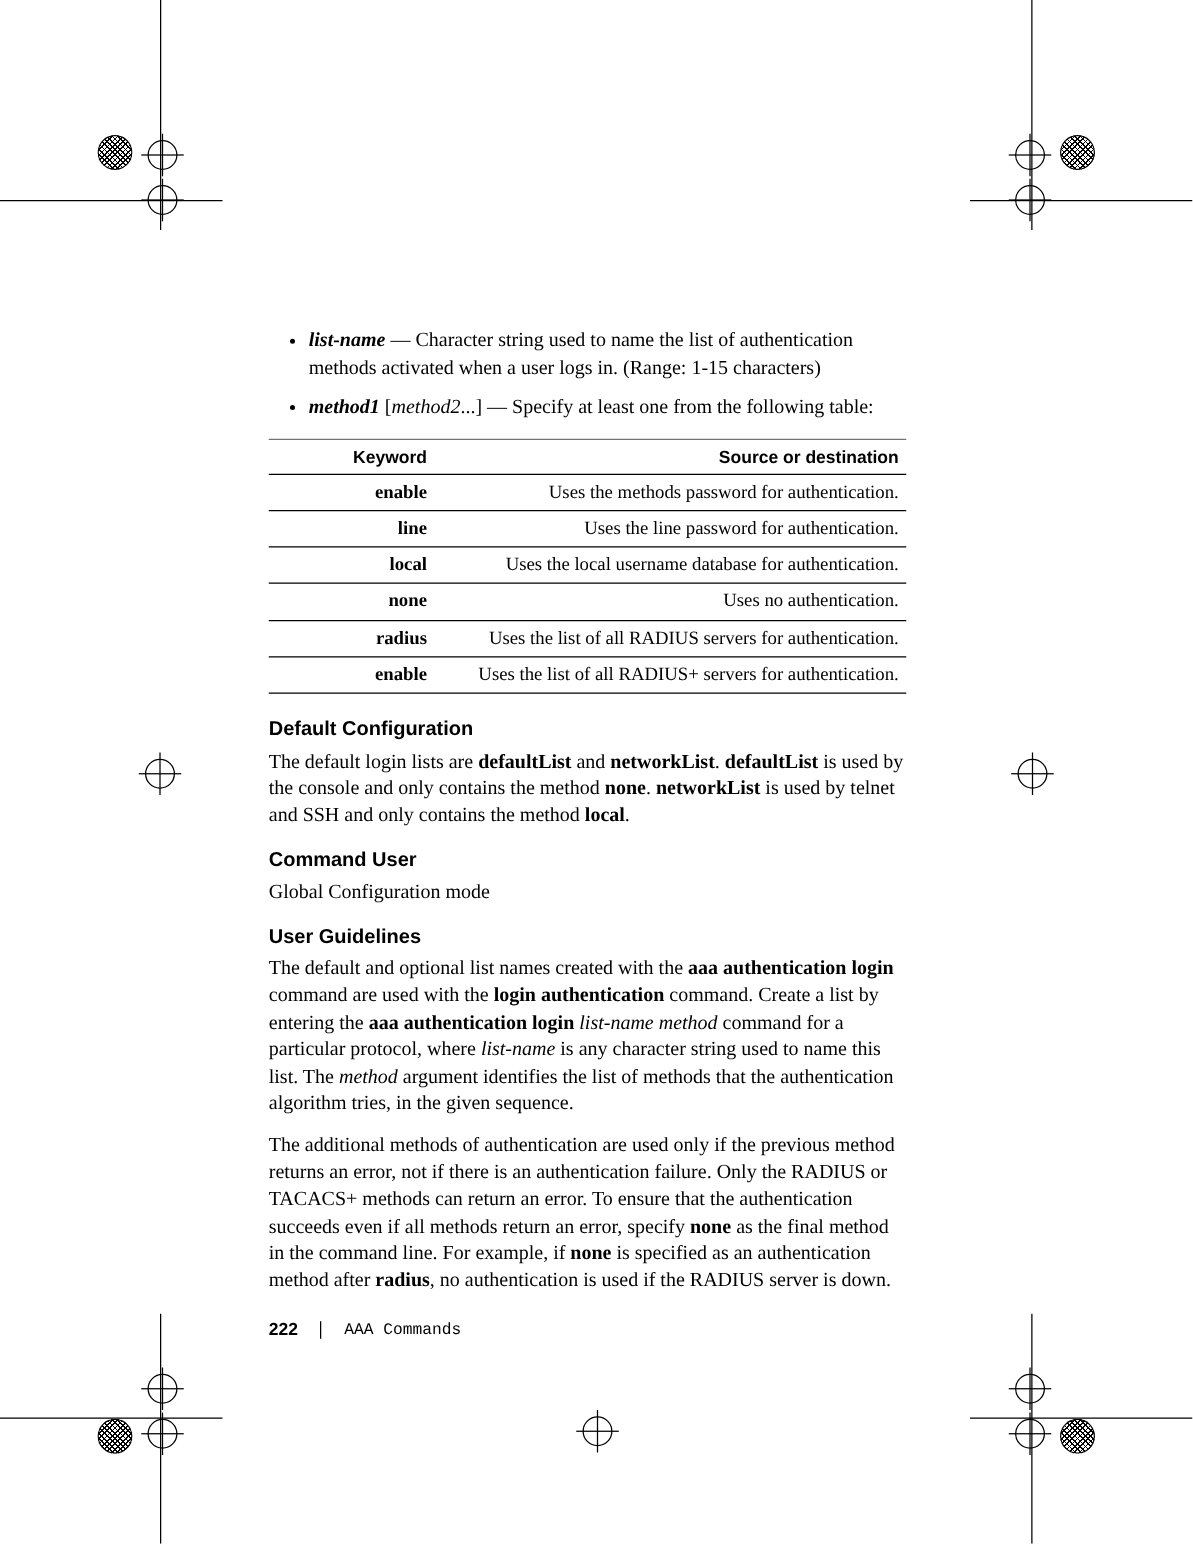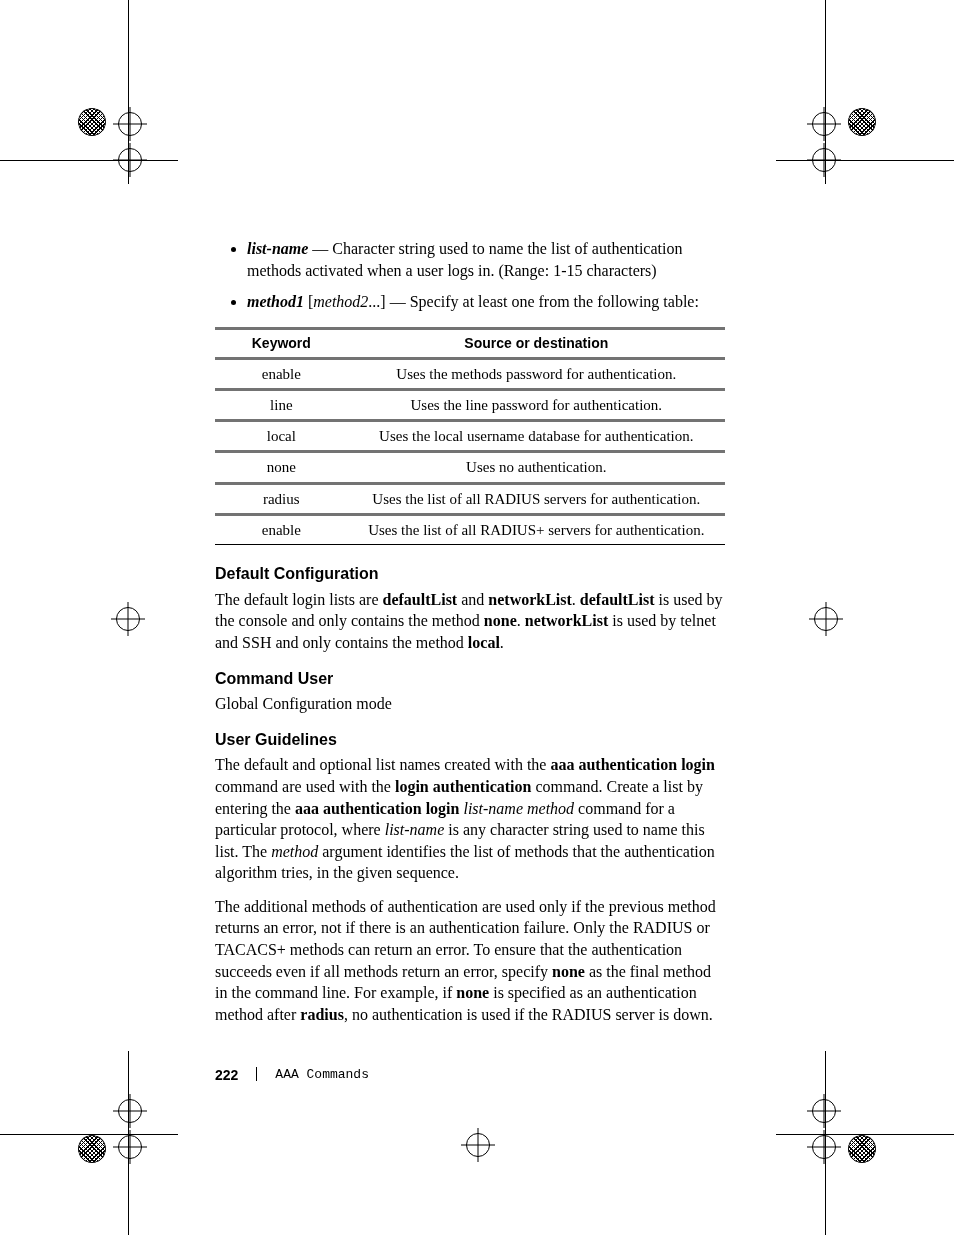--- a/index.html
+++ b/index.html
@@ -11,21 +11,21 @@
   }
   .page {
     width: 954px;
     height: 1235px;
     position: relative;
     overflow: hidden;
   }
   .content {
     position: absolute;
     left: 215px;
-    top: 238px;
+    top: 262px;
     width: 510px;
     font-size: 16px;
     line-height: 1.35;
   }
   ul.bullets {
     list-style: disc;
     padding-left: 32px;
     margin: 0 0 14px 0;
   }
   ul.bullets li {
@@ -34,51 +34,51 @@
   .italic { font-style: italic; text-align: right; }
   .bold { font-weight: bold; }
   .boldital { font-weight: bold; font-style: italic; }
   table.keyword {
     border-collapse: collapse;
     width: 100%;
     margin: 4px 0 18px 0;
     font-size: 15px;
   }
   table.keyword th, table.keyword td {
-    border-top: 3px solid #737373;
+    border-top: 1px solid #737373;
     border-bottom: 1px solid #000;
     padding: 4px 6px;
-    text-align: center;
+    text-align: right;
     vertical-align: top;
   }
   table.keyword th {
     font-family: Arial, Helvetica, sans-serif;
     font-weight: bold;
     font-size: 14px;
   }
   table.keyword td:first-child {
     width: 26%;
-    font-weight: normal;
+    font-weight: bold;
   }
   h3.sec {
     font-family: Arial, Helvetica, sans-serif;
     font-weight: bold;
     font-size: 16px;
     margin: 14px 0 4px 0;
   }
   p.body {
     margin: 4px 0 12px 0;
   }
   .footer {
     position: absolute;
     left: 215px;
-    bottom: 152px;
+    bottom: 164px;
     font-size: 14px;
     display: flex;
-    align-items: flex-start;
+    align-items: flex-end;
     gap: 18px;
   }
   .footer .num {
     font-family: Arial, Helvetica, sans-serif;
     font-weight: bold;
   }
   .footer .divider {
     border-left: 1px solid #000;
     height: 14px;
   }

